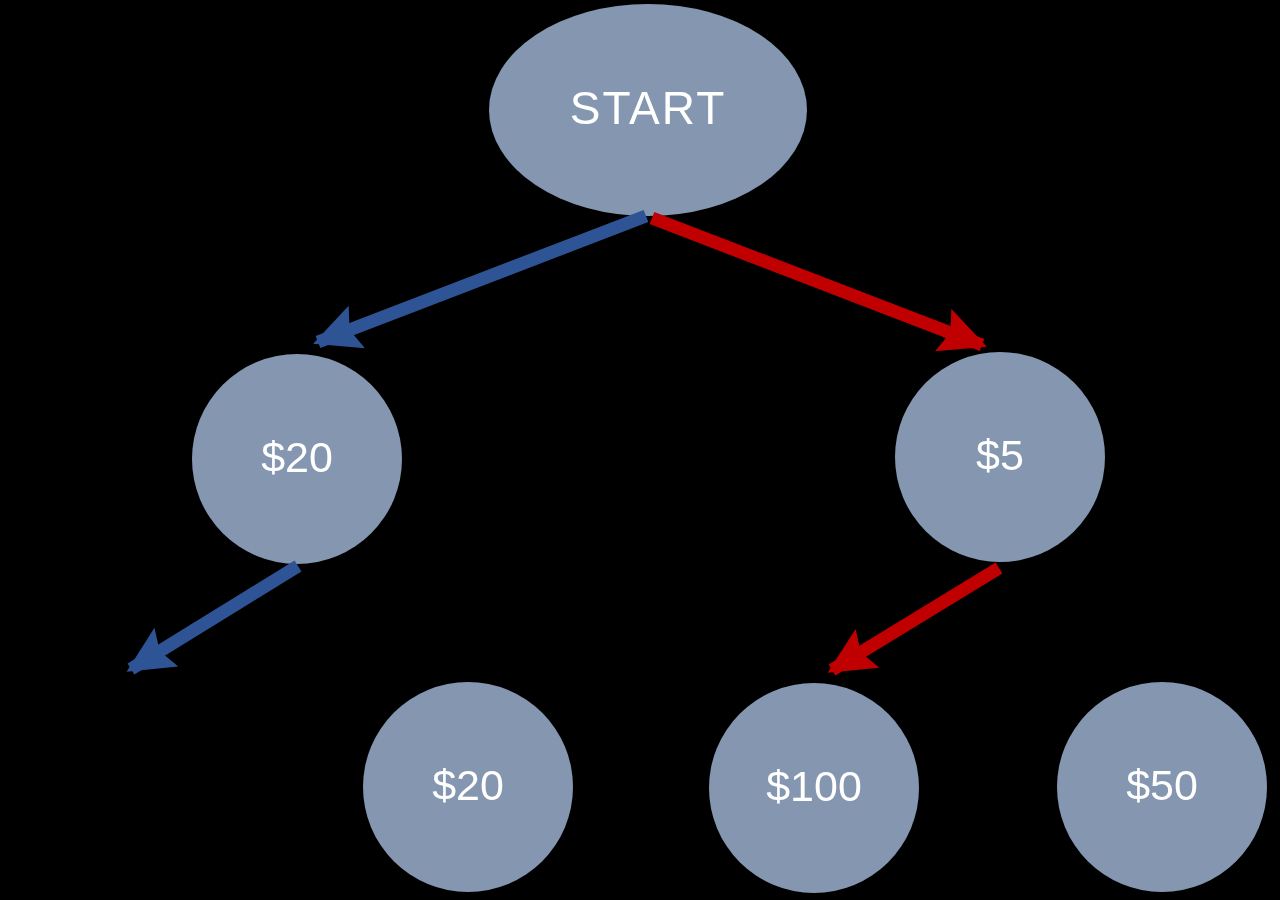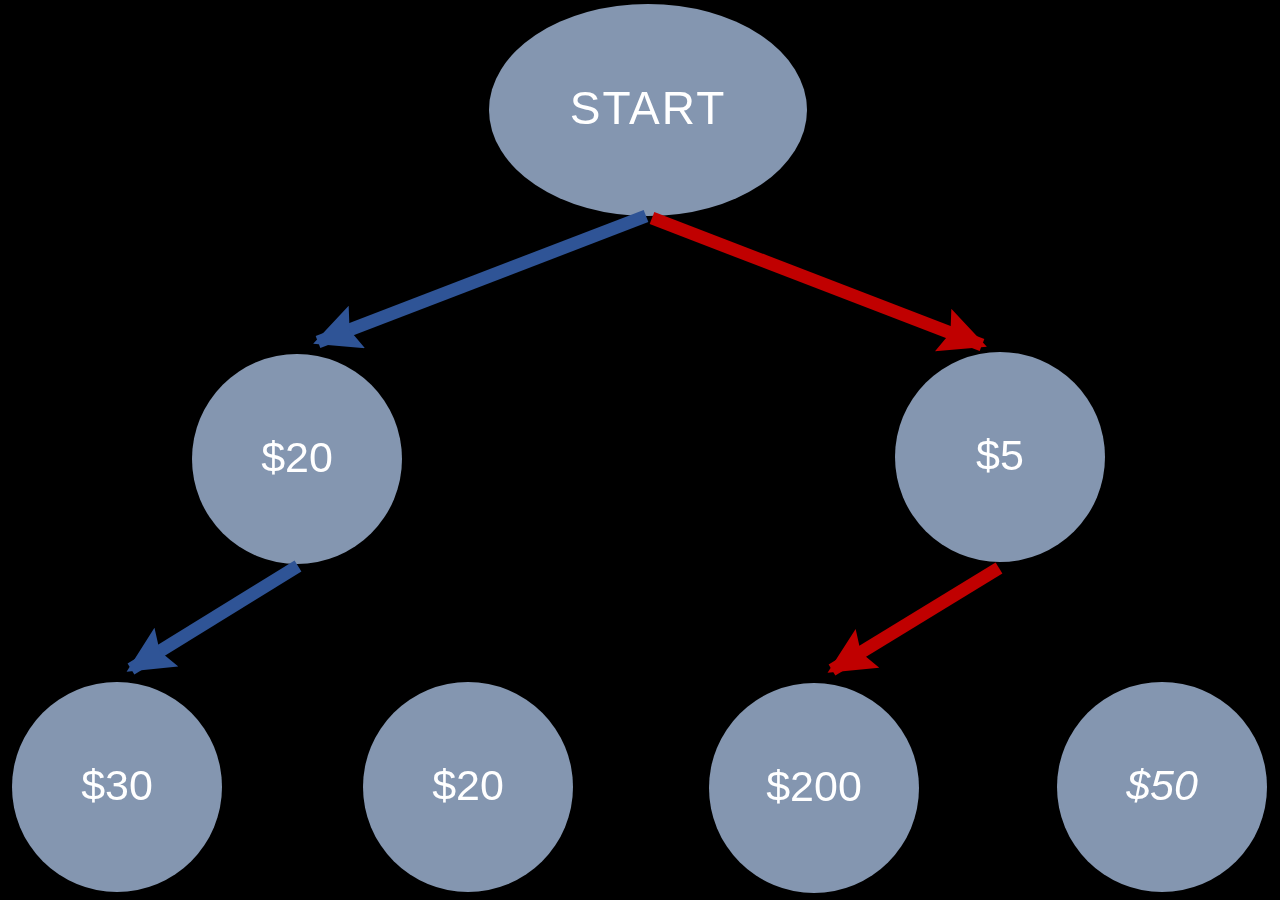--- a/index.html
+++ b/index.html
@@ -45,21 +45,21 @@
     width: 318px;
     height: 212px;
     font-size: 46px;
     letter-spacing: 2px;
   }
   .node-mid-left   { left: 192px;  top: 354px; width: 210px; height: 210px; }
   .node-mid-right  { left: 895px;  top: 352px; width: 210px; height: 210px; }
   .node-leaf-1     { left: 12px;   top: 682px; width: 210px; height: 210px; }
   .node-leaf-2     { left: 363px;  top: 682px; width: 210px; height: 210px; }
   .node-leaf-3     { left: 709px;  top: 683px; width: 210px; height: 210px; }
-  .node-leaf-4     { left: 1057px; top: 682px; width: 210px; height: 210px; font-style: italic; }
+  .node-leaf-4     { left: 1057px; top: 682px; width: 210px; height: 210px; }
 
   .edges {
     position: absolute;
     left: 0;
     top: 0;
     width: 1280px;
     height: 900px;
     pointer-events: none;
   }
   .edge {
@@ -82,30 +82,27 @@
   </div>
 
   <div class="node node-mid-left">
     <span class="label">$20</span>
   </div>
 
   <div class="node node-mid-right">
     <span class="label">$5</span>
   </div>
 
-  <div class="node node-leaf-1">
-    <span class="label">$30</span>
-  </div>
 
   <div class="node node-leaf-2">
     <span class="label">$20</span>
   </div>
 
   <div class="node node-leaf-3">
-    <span class="label">$200</span>
+    <span class="label">$100</span>
   </div>
 
   <div class="node node-leaf-4">
     <span class="label">$50</span>
   </div>
 
   <svg class="edges" viewBox="0 0 1280 900" xmlns="http://www.w3.org/2000/svg">
     <defs>
       <marker id="head-left" viewBox="0 0 4 3.6" markerWidth="4" markerHeight="3.6" refX="3.2" refY="1.75" orient="auto" markerUnits="strokeWidth">
         <path class="head-left" d="M0,0 L3.6,1.75 L0,3.5 L0.6,1.75 Z"></path>

